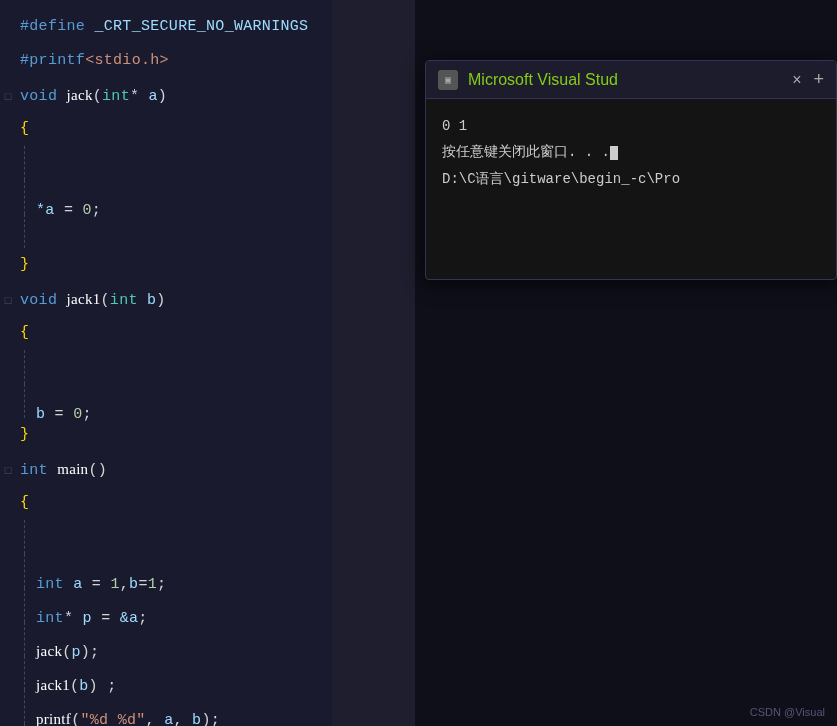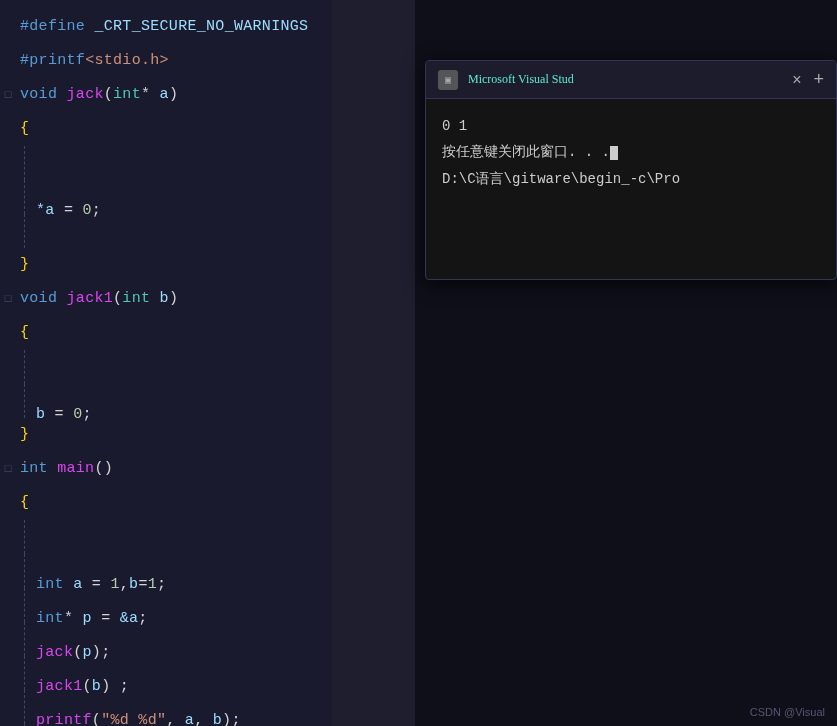--- a/index.html
+++ b/index.html
@@ -60,21 +60,21 @@
       display: inline-block;
     }
 
     .code-content {
       padding-left: 4px;
       letter-spacing: 0.3px;
     }
     .kw-macro { color: #9cdcfe; }
     .kw-void { color: #569cd6; margin-top: 19px; }
     .kw-int { color: #569cd6; }
-    .fn-name { color: #d946ef; }
+    .fn-name { color: #ffffff; font-family: Liberation Serif, serif; }
     .param-name { color: #9cdcfe; }
     .param-type { color: #4ec9b0; }
     .plain { color: #d4d4d4; }
     .punct { color: #d4d4d4; }
     .string { color: #ce9178; }
     .number { color: #b5cea8; }
     .operator { color: #d4d4d4; }
     .preprocessor { color: #569cd6; }
     .header { color: #ce9178; }
     .braces { color: #ffd700; }
@@ -110,23 +110,23 @@
       background-color: #555;
       border-radius: 3px;
       display: flex;
       align-items: center;
       justify-content: center;
       font-size: 10px;
       color: #aaa;
     }
 
     .terminal-title {
-      color: #5eead4;
-      font-family: Liberation Serif, serif;
-      font-size: 12px;
+      color: #84cc16;
+      font-family: Liberation Sans, sans-serif;
+      font-size: 16px;
       flex: 1;
     }
 
     .terminal-close {
       color: #aaaaaa;
       font-size: 16px;
       cursor: pointer;
       margin-right: 12px;
       font-family: 'Segoe UI', sans-serif;
     }

